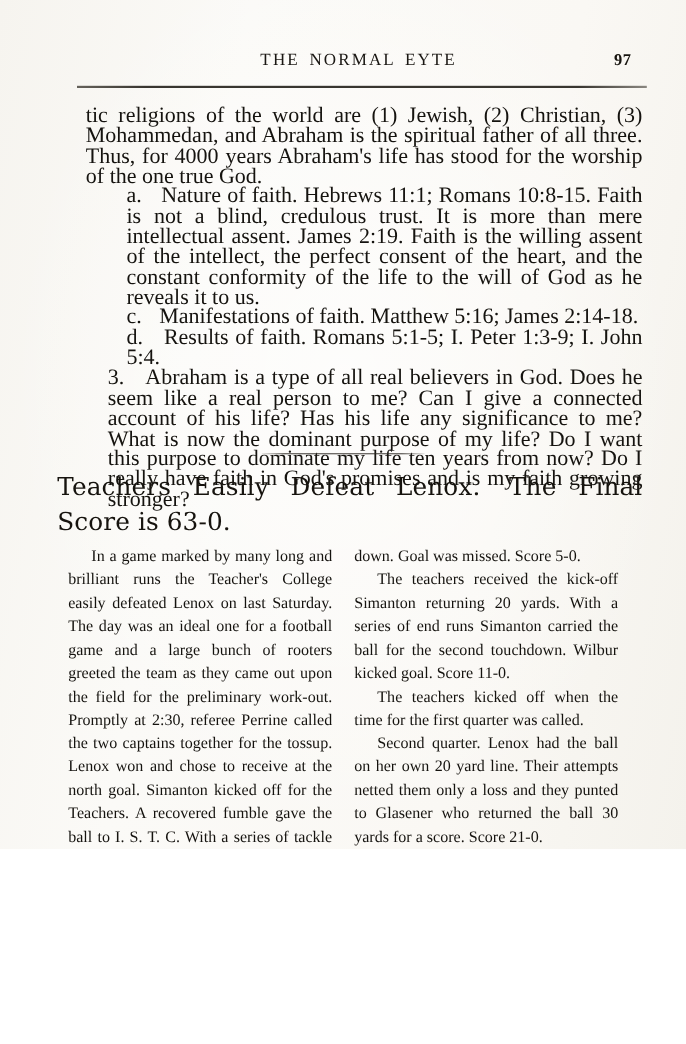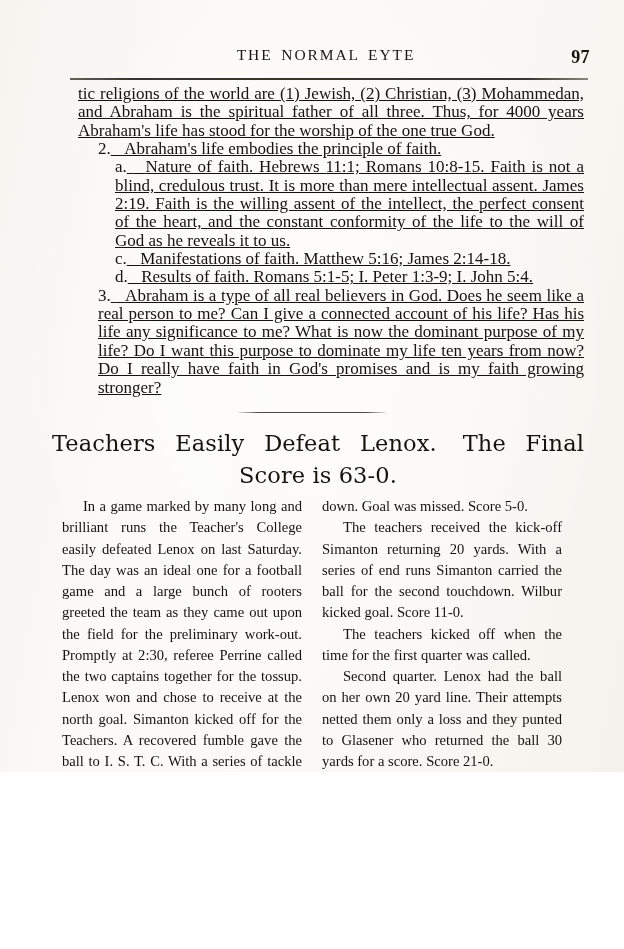--- a/index.html
+++ b/index.html
@@ -39,23 +39,23 @@
     right: 0;
     top: 0;
     text-align: center;
     font-size: 15.5px;
     letter-spacing: 1.9px;
     word-spacing: 3px;
     color: #1a1713;
   }
   .runhead-folio {
     position: absolute;
-    right: 0;
+    right: 16px;
     top: 1px;
-    font-size: 18px;
+    font-size: 15px;
     font-weight: bold;
     letter-spacing: 0.4px;
     color: #17140f;
     margin-left: 19px;
   }
 
   .head-rule {
     position: absolute;
     left: 70px;
     right: 36px;
@@ -65,27 +65,26 @@
       rgba(60,56,48,0.78) 0%,
       rgba(40,37,31,0.92) 12%,
       rgba(40,37,31,0.92) 88%,
       rgba(70,66,58,0.62) 100%);
   }
 
   
   .outline {
     position: absolute;
     left: 92px;
-    top: 85px;
+    top: 96px;
     width: 492px;
-    font-size: 17px;
+    font-size: 20px;
     line-height: 18.35px;
     text-align: justify;
     text-justify: inter-word;
-    text-decoration: underline;
   }
   .outline p {
     margin: 0;
     text-indent: 0;
   }
   
   .lvl1 {
     padding-left: 20px;
     text-indent: -20px;
     margin-left: -14px !important;
@@ -130,21 +129,20 @@
     letter-spacing: 0.1px;
   }
   .headline .hl-line1 {
     display: block;
     text-align: justify;
     text-align-last: justify;
     white-space: nowrap;
   }
   .headline .hl-line2 {
     display: block;
-    text-align: center;
     margin-top: 1px;
   }
   .hl-gap { display: inline-block; width: 26px; }
 
   
   .article {
     position: absolute;
     left: 62px;
     top: 496px;
     width: 500px;
@@ -178,24 +176,20 @@
   <div class="runhead">
     <div class="runhead-title">THE NORMAL EYTE</div>
     <div class="runhead-folio">97</div>
   </div>
   <div class="head-rule"></div>
 
   <div class="outline">
 
     <p style="margin-left:-14px;">tic religions of the world are (1) Jewish, (2) Christian, (3) Mohammedan, and Abraham is the spiritual father of all three.  Thus, for 4000 years Abraham's life has stood for the worship of the one true God.</p>
 
-    <p class="lvl1">
-      <span class="mark">2.</span>
-      <span class="sp-after-mark">&nbsp; </span><span>Abraham's life embodies the principle of faith.</span>
-    </p>
 
     <p class="lvl2">
       <span class="mark">a.</span>
       <span class="sp-after-mark">&nbsp; </span><span>Nature of faith.  Hebrews 11:1;  Romans 10:8-15.  Faith is not a blind, credulous trust.  It is more than  mere intellectual  assent.  James 2:19.  Faith is the willing assent of the  intellect, the perfect consent of the heart, and the constant conformity of the life to  the will of God  as he reveals it to us.</span>
     </p>
 
 
     <p class="lvl2">
       <span class="mark">c.</span>
       <span class="sp-after-mark">&nbsp; </span><span>Manifestations of faith.  Matthew 5:16; James 2:14-18.</span>

